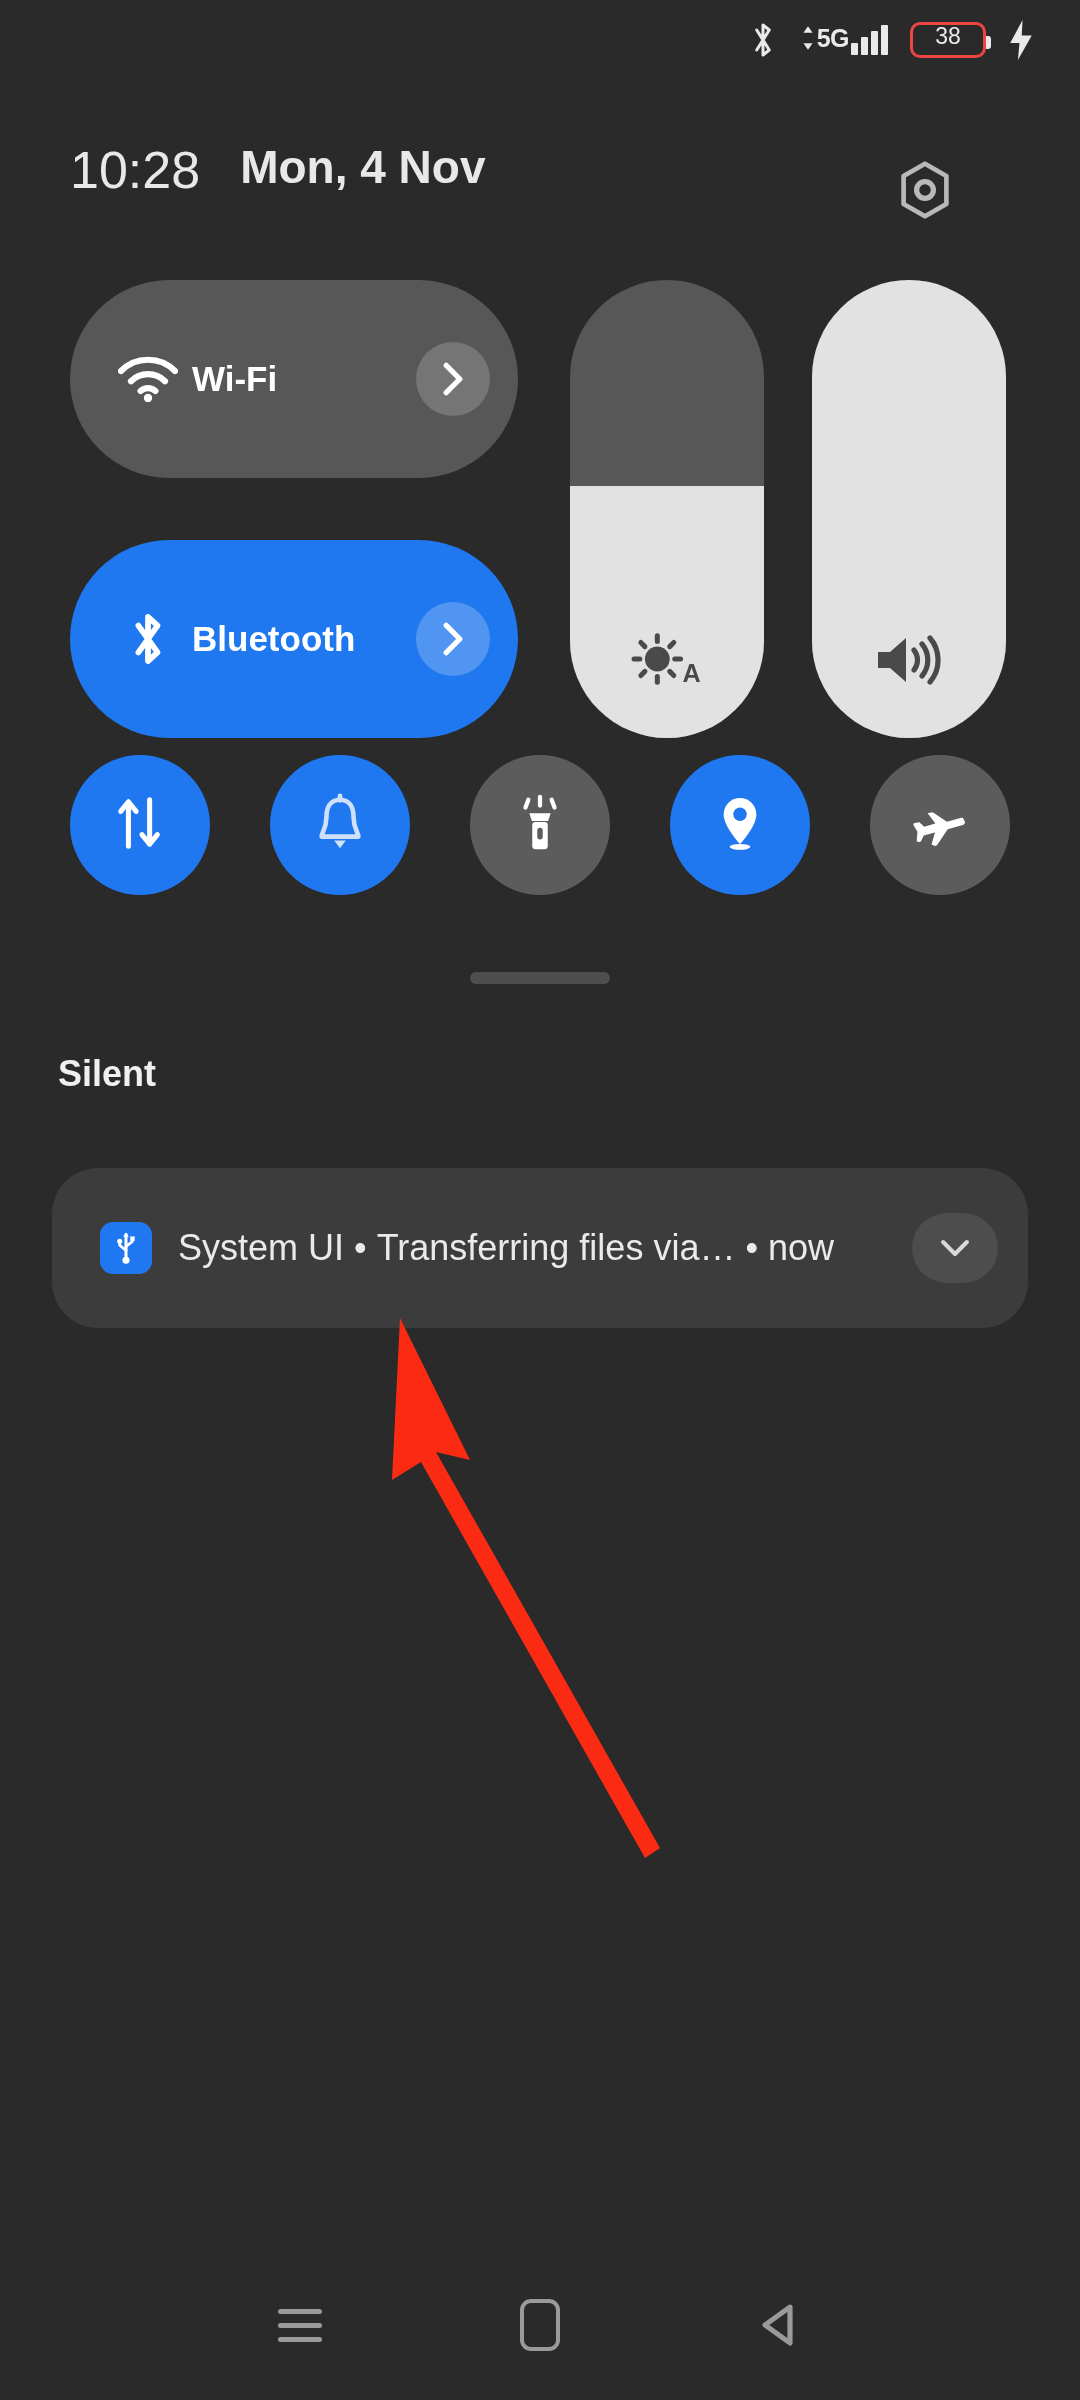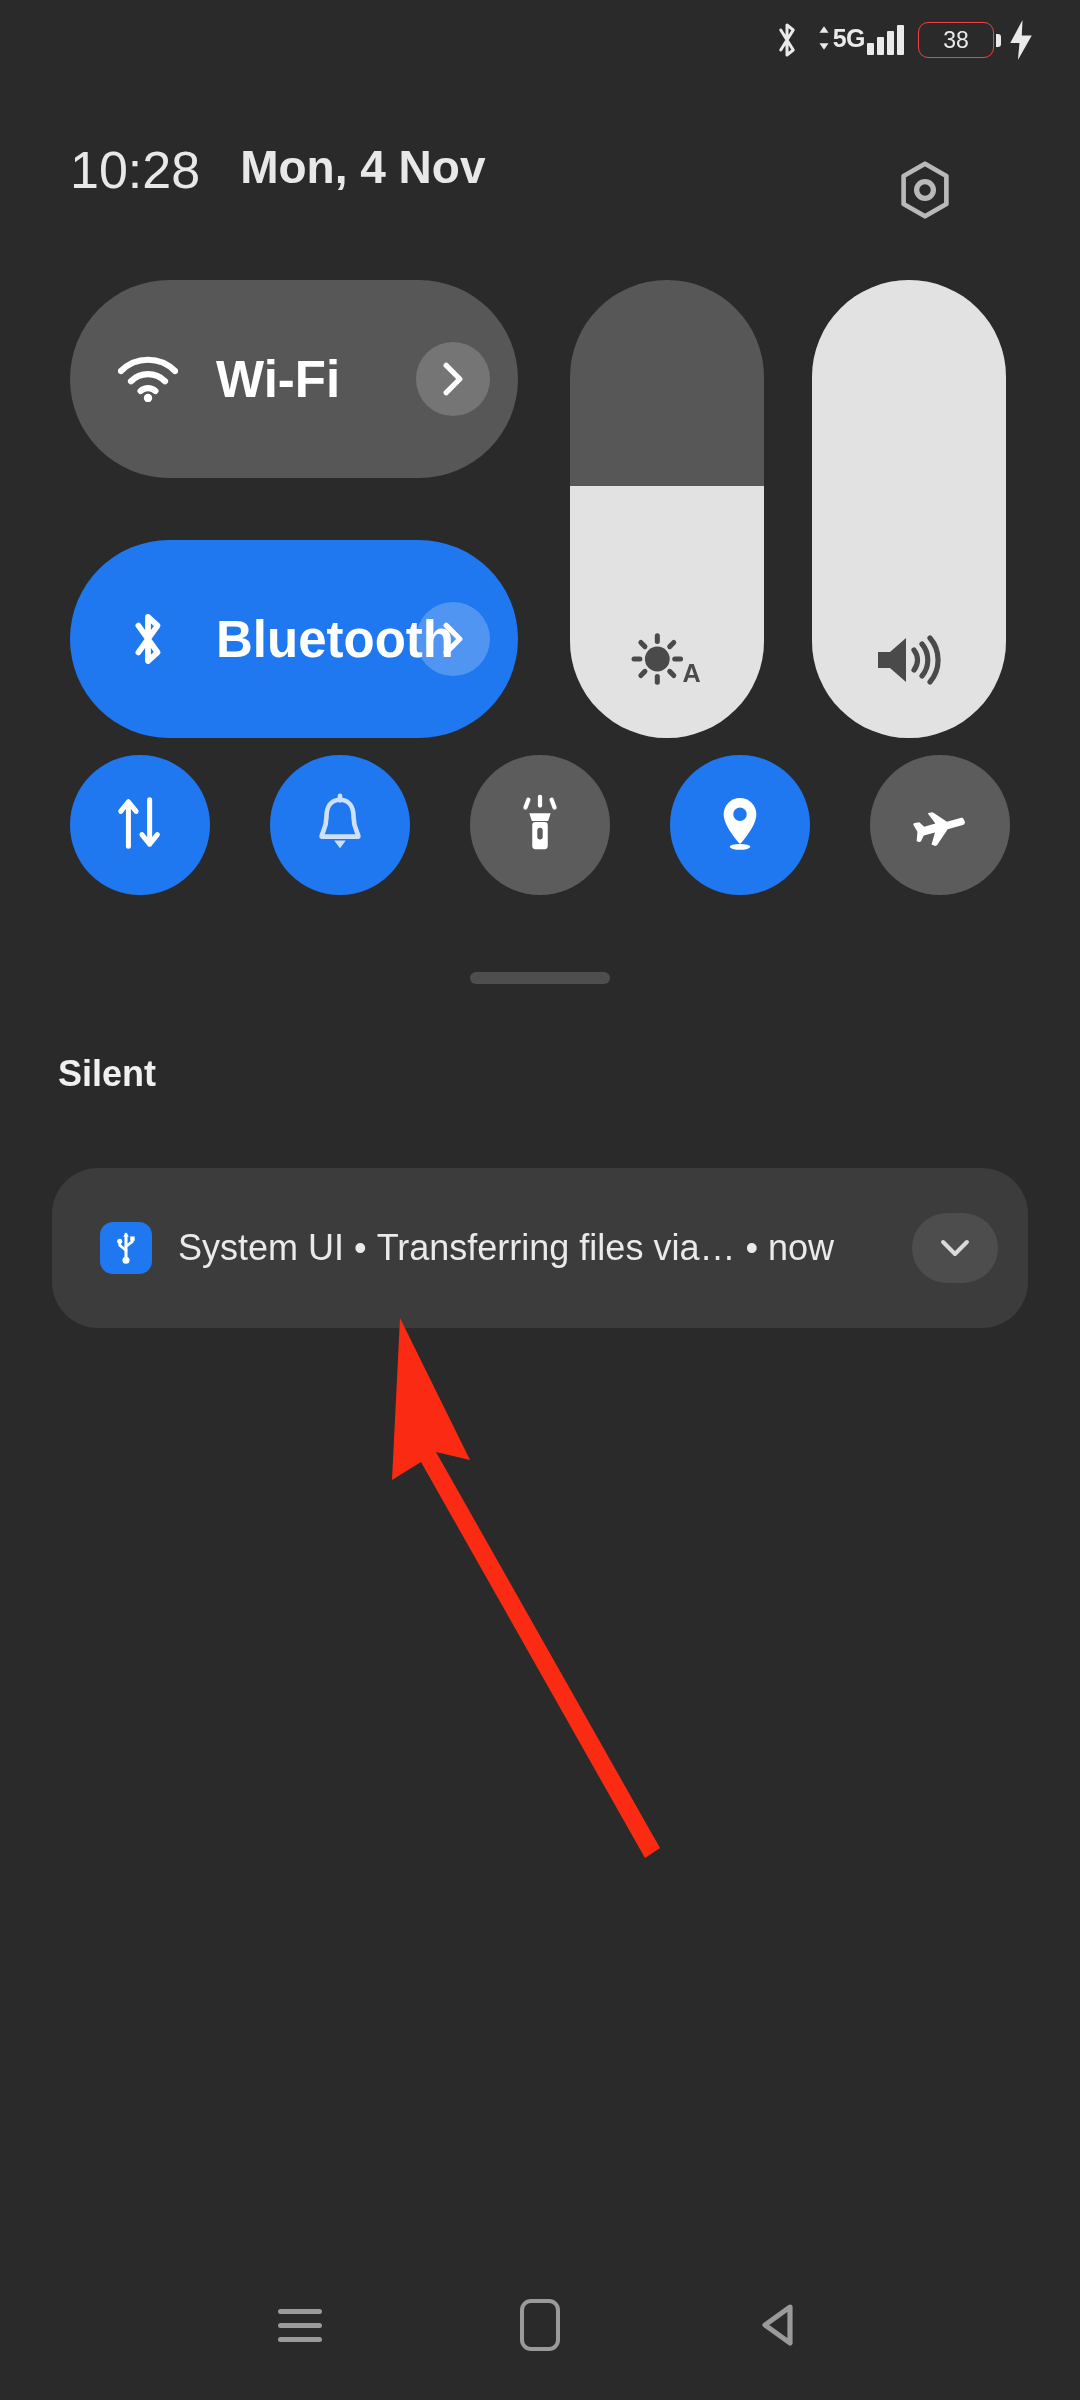--- a/index.html
+++ b/index.html
@@ -8,35 +8,35 @@
     background:#2a2a2a;
     font-family:"Liberation Sans", sans-serif;
     overflow:hidden;
   }
   .screen { position:relative; width:1080px; height:2400px; background:#2a2a2a; }
 
   
   .statusbar{
     position:absolute; top:0; left:0; width:1080px; height:80px;
     display:flex; align-items:center; justify-content:flex-end;
-    padding-right:46px; gap:14px;
+    padding-right:46px; gap:22px;
   }
   .sb-icon{ display:flex; align-items:flex-end; color:#eaeaea; }
   .net-wrap{ display:flex; align-items:flex-end; gap:2px; }
   .net-5g{ display:flex; align-items:center; gap:1px; margin-bottom:4px; }
   .g5-text{ font-size:25px; font-weight:700; color:#eaeaea; line-height:1; letter-spacing:-0.5px;}
   .bars{ display:flex; align-items:flex-end; gap:3px; height:30px; }
   .bars i{ width:7px; background:#eaeaea; border-radius:1px; display:block;}
   .bars i:nth-child(1){height:12px;}
   .bars i:nth-child(2){height:18px;}
   .bars i:nth-child(3){height:24px;}
   .bars i:nth-child(4){height:30px;}
   .battery{
-    width:76px; height:36px; border:1px solid #ef4444; border-radius:10px;
-    display:flex; align-items:center; justify-content:center; position:relative;
+    width:76px; height:36px; border:3px solid #ef4444; border-radius:10px;
+    display:flex; justify-content:center; position:relative;
   }
   .battery:after{
     content:""; position:absolute; right:-8px; top:11px; width:5px; height:13px;
     background:#eaeaea; border-radius:0 3px 3px 0;
   }
   .battery span{ font-size:23px; color:#eaeaea; font-weight:400; line-height:1;}
 
   
   .header{ position:absolute; top:140px; left:0; width:1016px; height:100px;
            display:flex; align-items:flex-start; }
@@ -49,21 +49,21 @@
   .tiles{ position:absolute; top:280px; left:70px; width:940px; }
   .tile-grid{ display:flex; gap:0; }
   .col-left{ width:448px; display:flex; flex-direction:column; gap:62px; }
   .big-tile{
     height:198px; border-radius:99px; display:flex; align-items:center;
     padding-left:48px; position:relative;
   }
   .big-tile.off{ background:#575757; }
   .big-tile.on { background:#1f78ef; }
   .tile-ico{ width:60px; height:60px; display:flex; align-items:center; justify-content:center; }
-  .tile-label{ margin-left:38px; font-size:51px; color:#ffffff; font-weight:700; }
+  .tile-label{ margin-left:14px; font-size:35px; color:#ffffff; font-weight:700; }
   .chev-btn{
     position:absolute; right:28px; top:50%; transform:translateY(-50%);
     width:74px; height:74px; border-radius:50%;
     display:flex; align-items:center; justify-content:center;
   }
   .big-tile.off .chev-btn{ background:rgba(255,255,255,0.18); }
   .big-tile.on  .chev-btn{ background:rgba(255,255,255,0.22); }
 
   .slider{
     width:194px; height:458px; border-radius:98px; overflow:hidden;

